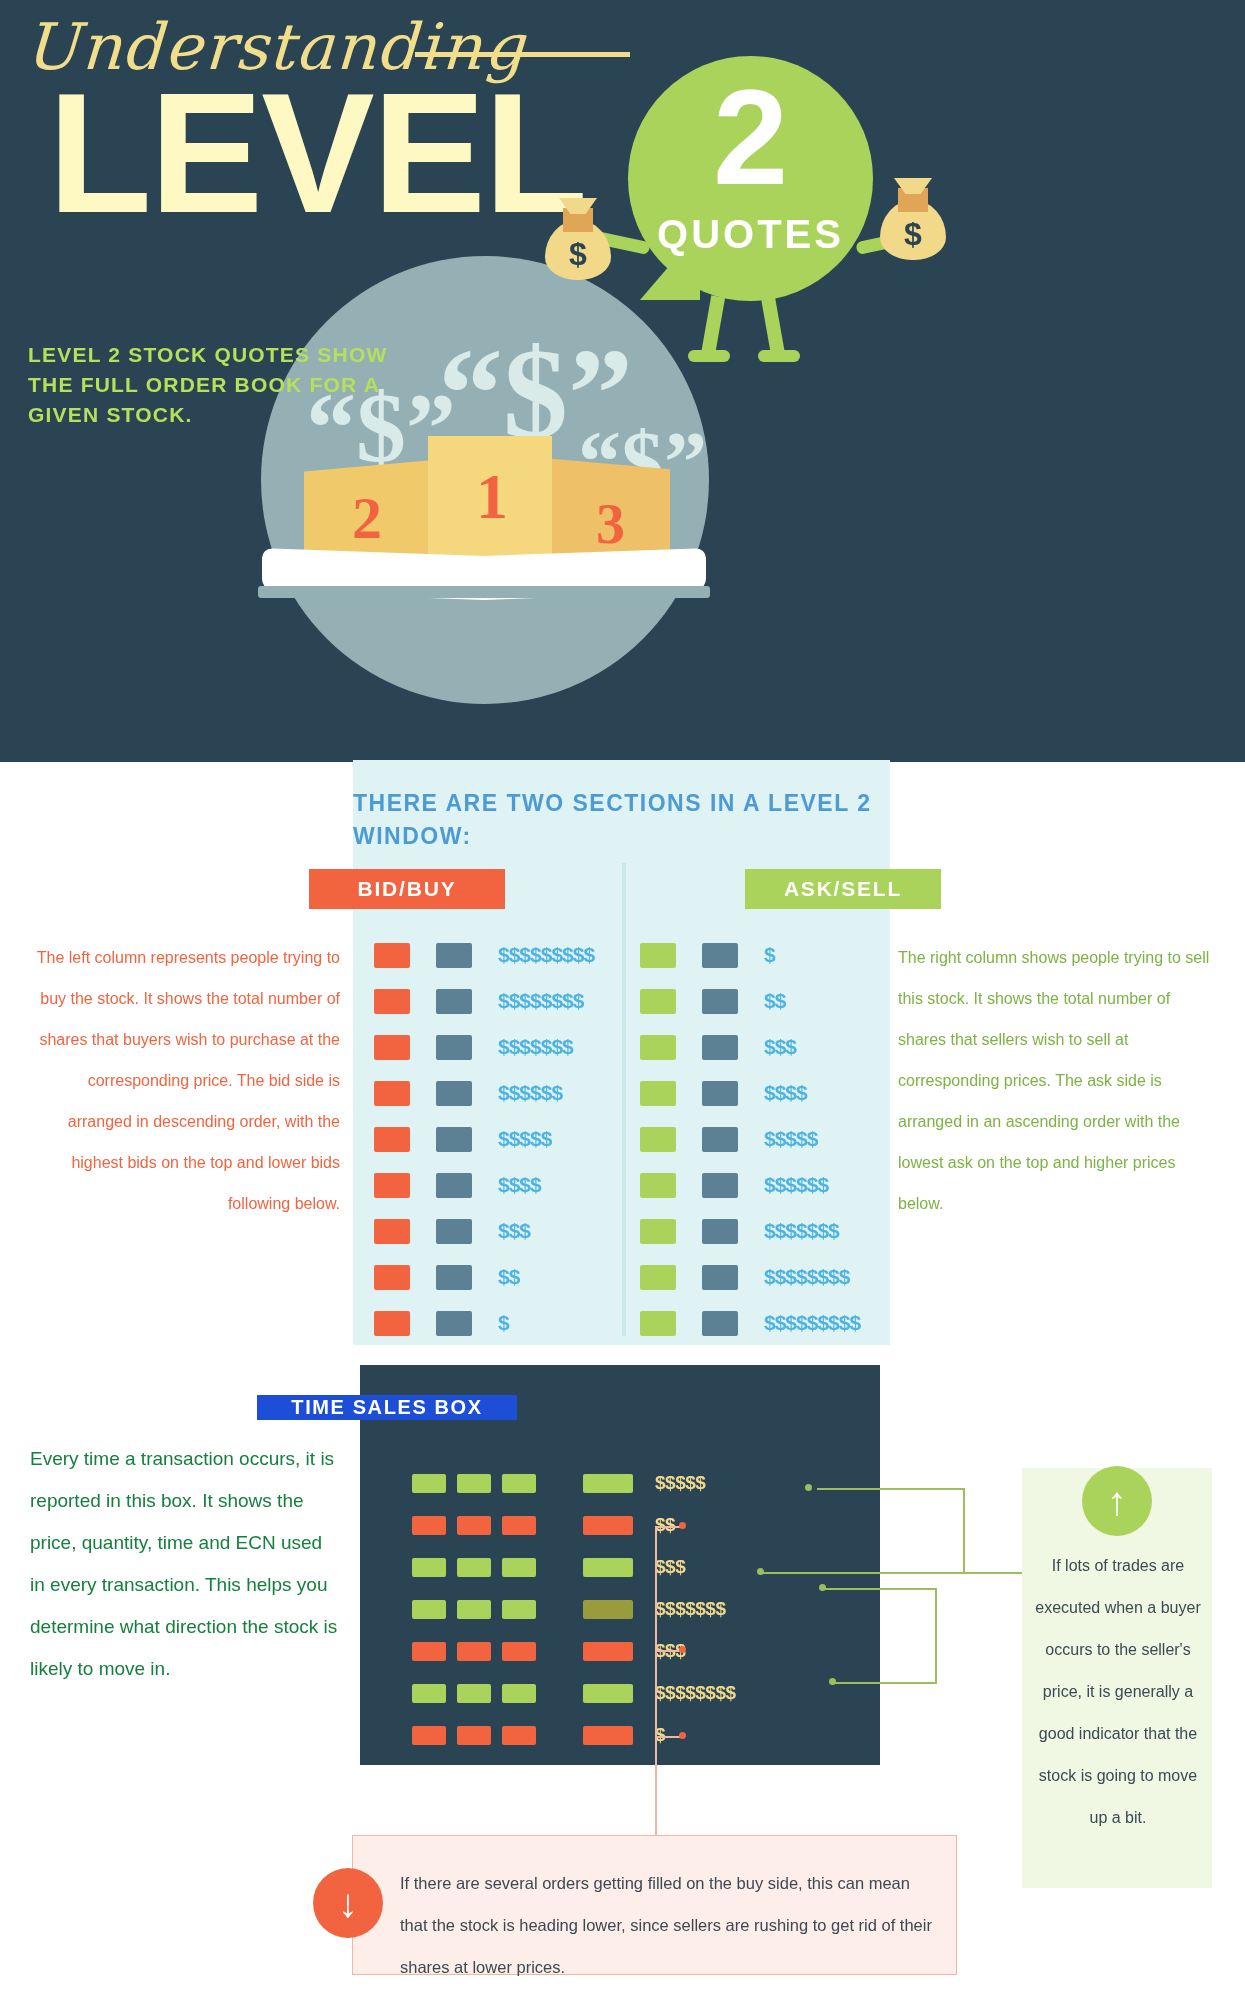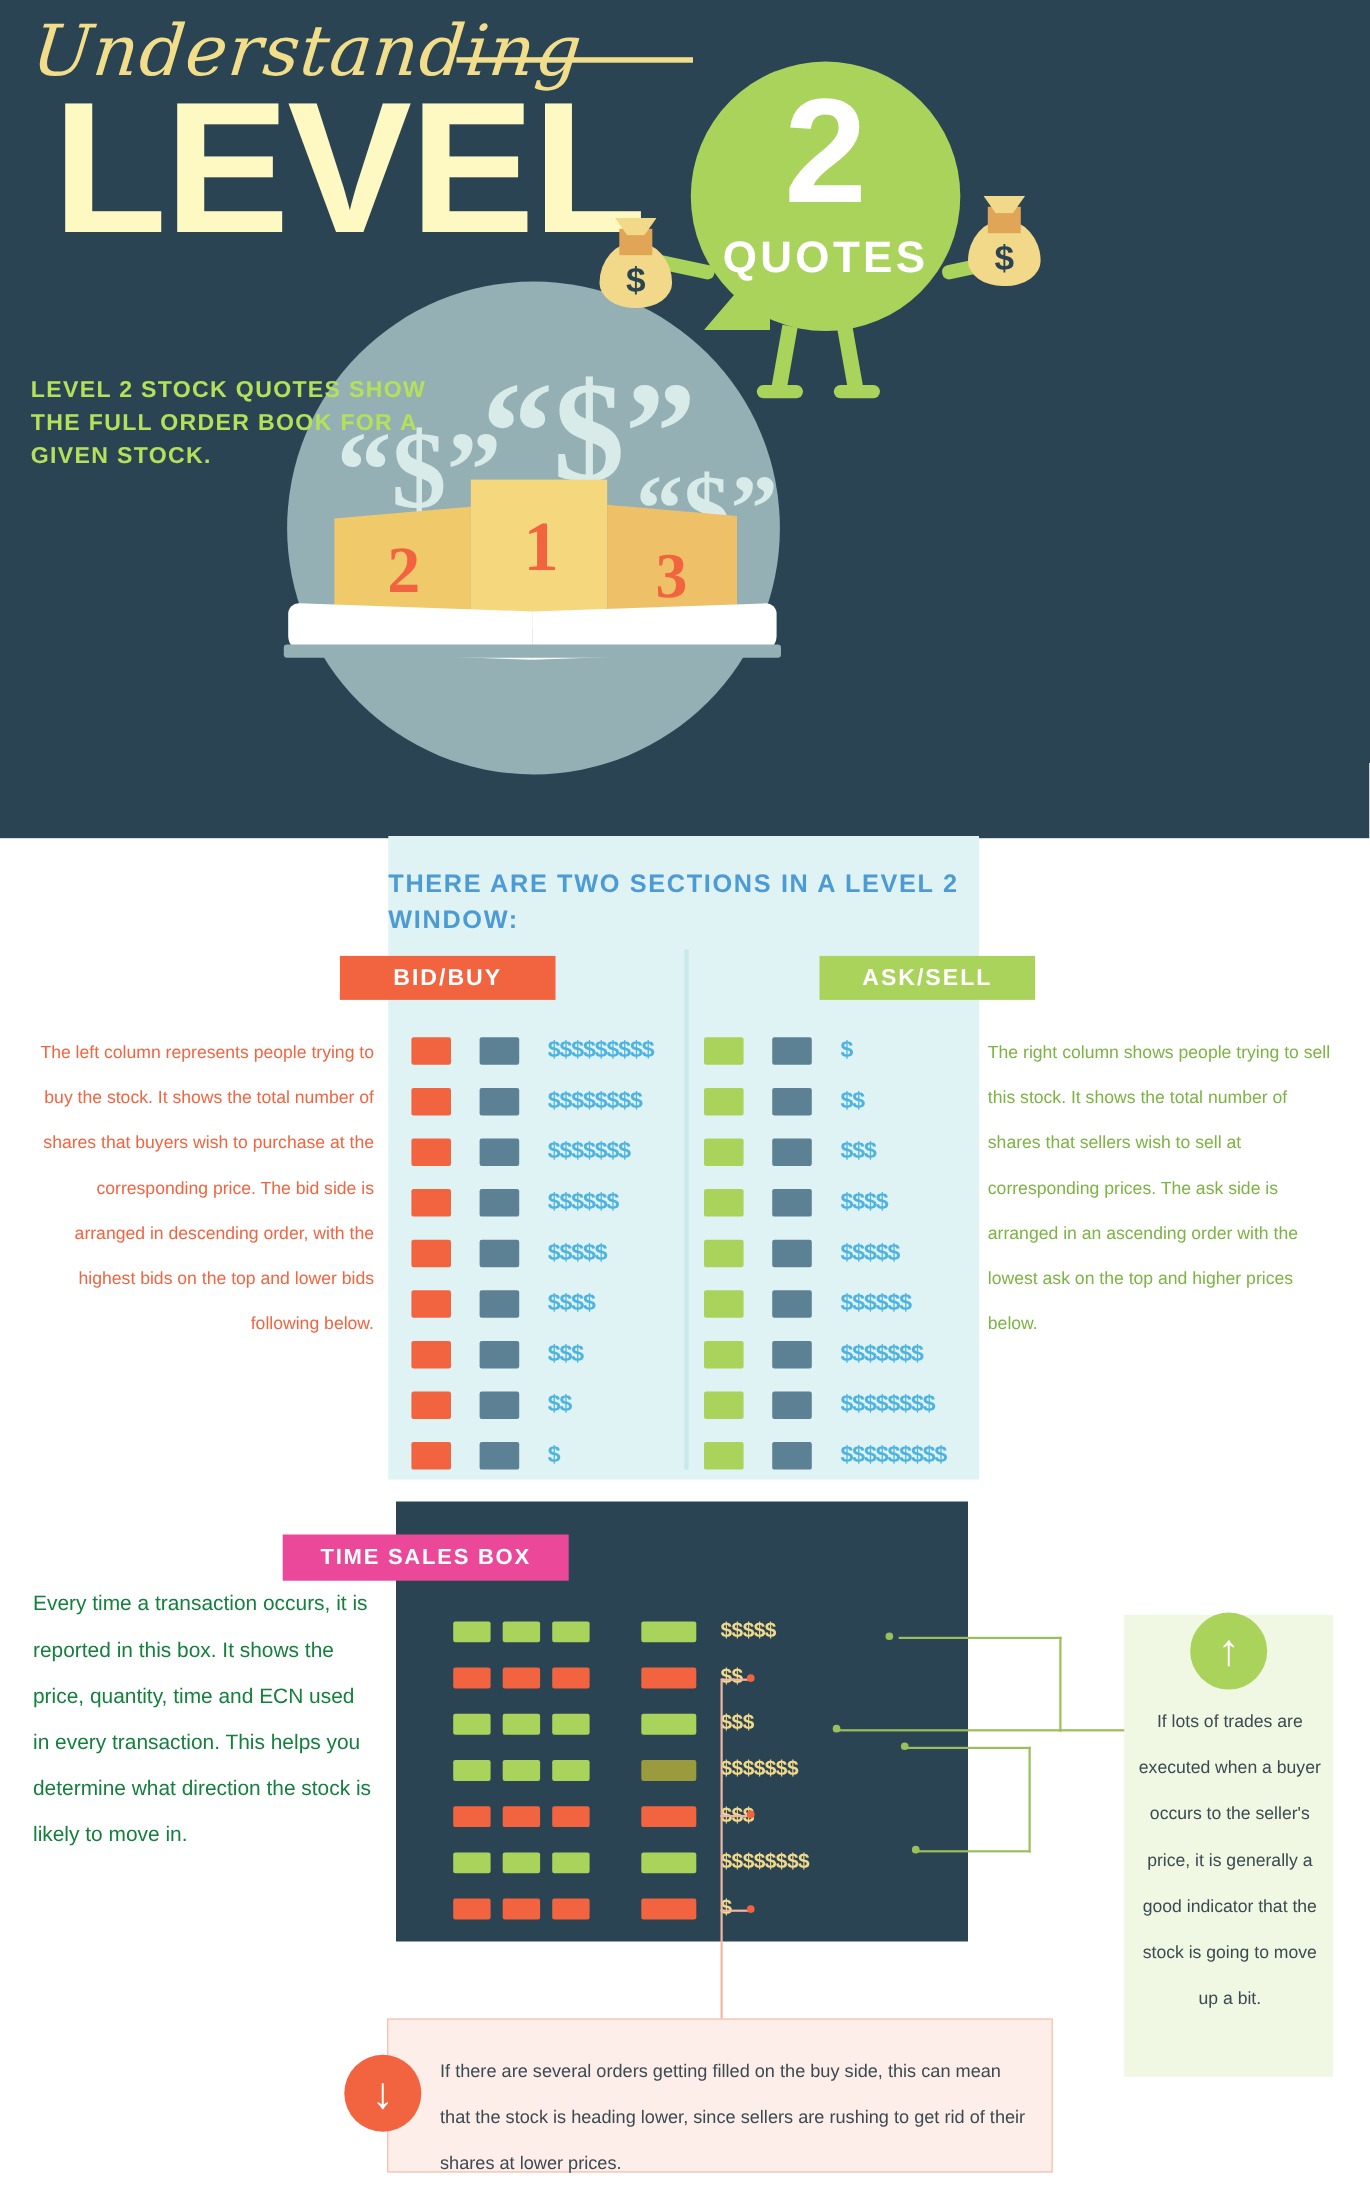--- a/index.html
+++ b/index.html
@@ -189,22 +189,22 @@
     position:absolute; left:898px; top:937px; width:320px;
     text-align:left; color:#7cb342; font-size:16px; line-height:41px;
   }
 
   
   #tsbox {
     position:absolute; left:360px; top:1365px; width:520px; height:400px;
     background:#2b4453;
   }
   #ts-tag {
-    position:absolute; left:257px; top:1395px; width:260px; height:42px;
-    background:#ec4899; color:#ffffff;
+    position:absolute; left:257px; top:1395px; width:260px; height:25px;
+    background:#1d4ed8; color:#ffffff;
     font-size:20px; font-weight:bold; letter-spacing:1.6px;
     display:flex; align-items:center; justify-content:center;
   }
   #ts-text {
     position:absolute; left:30px; top:1438px; width:310px;
     color:#15803d; font-size:19px; line-height:42px;
   }
   #ts-rows { position:absolute; left:412px; top:1462px; }
   .ts-row { display:flex; align-items:center; height:42px; }
   .ts-cell { width:34px; height:19px; margin-right:11px; border-radius:2px; }

